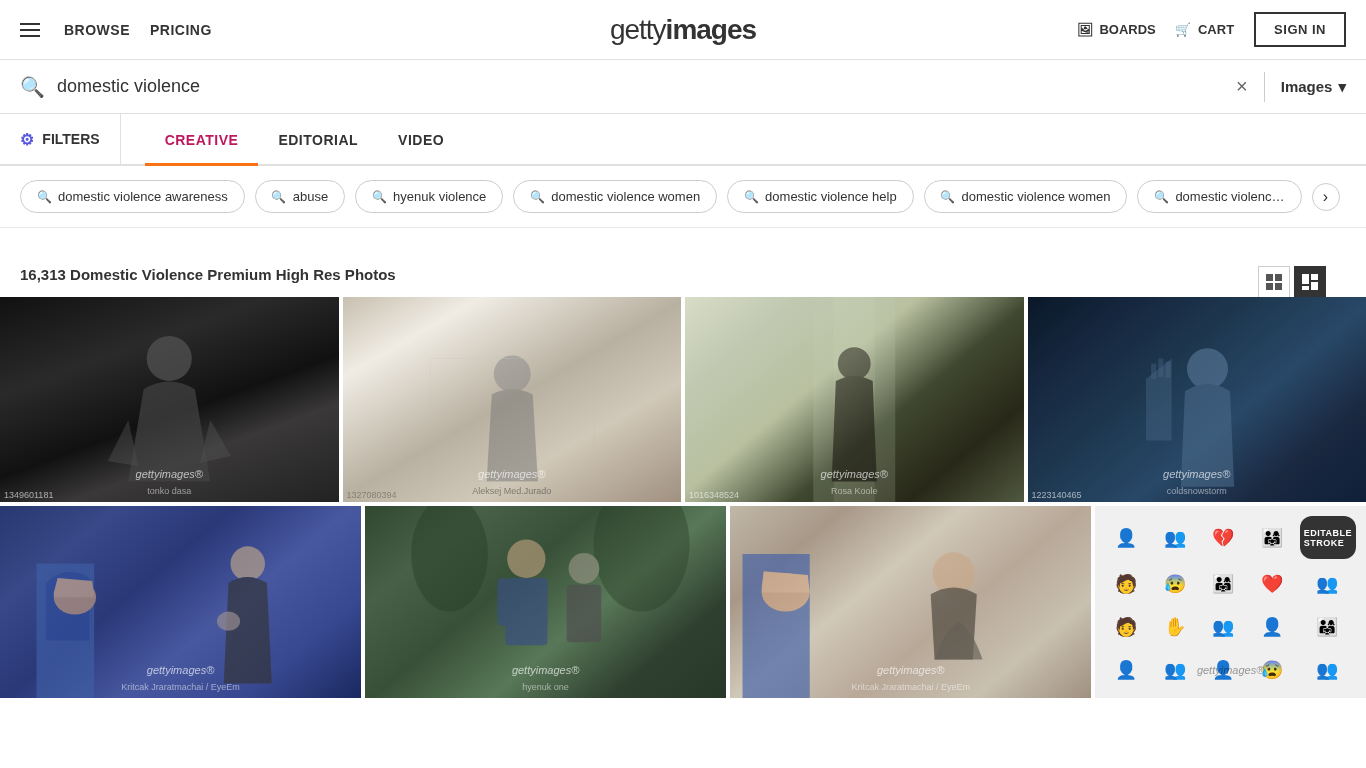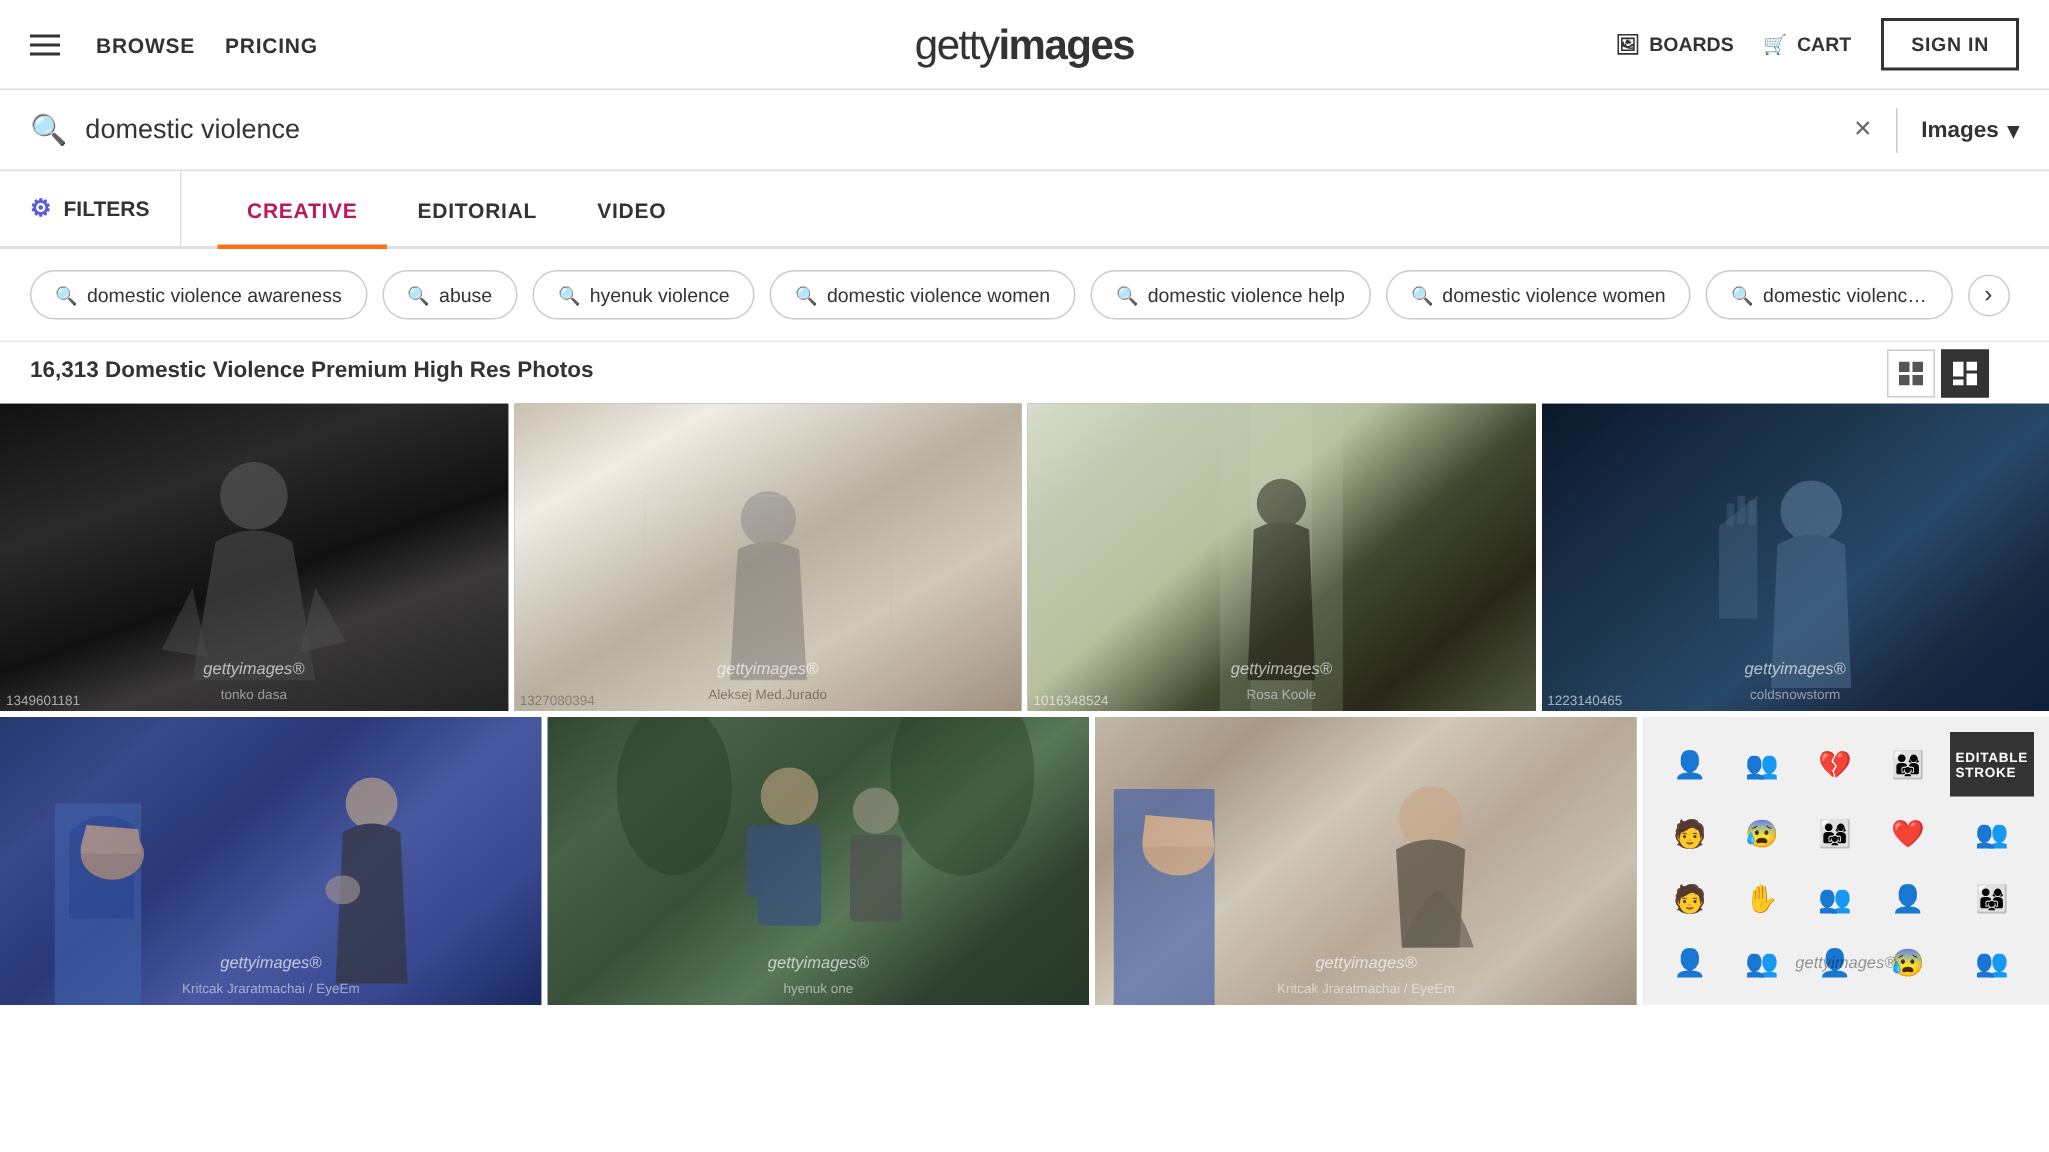--- a/index.html
+++ b/index.html
@@ -261,21 +261,21 @@
       background: #fff;
     }
     .view-btn.active {
       background: #333;
       color: #fff;
       border-color: #333;
     }
     .result-header {
       position: relative;
       display: flex;
-      align-items: center;
+      margin-top: 28px;
     }
 
     
     .image-grid {
       display: grid;
       grid-template-columns: repeat(4, 1fr);
       gap: 4px;
       padding: 4px 0 0;
     }
     .image-cell {
@@ -560,21 +560,21 @@
         <div class="contributor">Kritcak Jraratmachai / EyeEm</div>
       </div>
     </div>
 
     <div class="image-cell" style="height:192px;background:#f0f0f0;position:relative;">
       <div style="padding:10px;display:grid;grid-template-columns:repeat(5,1fr);gap:6px;height:100%;">
         <div style="display:flex;align-items:center;justify-content:center;font-size:18px;color:#555;">👤</div>
         <div style="display:flex;align-items:center;justify-content:center;font-size:18px;color:#555;">👥</div>
         <div style="display:flex;align-items:center;justify-content:center;font-size:18px;color:#555;">💔</div>
         <div style="display:flex;align-items:center;justify-content:center;font-size:18px;color:#555;">👨‍👩‍👧</div>
-        <div style="display:flex;align-items:center;justify-content:center;font-size:18px;color:#555;background:#333;color:#fff;font-size:9px;font-weight:700;letter-spacing:0.5px;padding:4px;">EDITABLE<br>STROKE</div>
+        <div style="display:flex;align-items:center;justify-content:center;font-size:18px;color:#555;background:#333;color:#fff;font-size:9px;font-weight:700;letter-spacing:0.5px;padding:4px;border-radius:12px;">EDITABLE<br>STROKE</div>
         <div style="display:flex;align-items:center;justify-content:center;font-size:18px;color:#555;">🧑</div>
         <div style="display:flex;align-items:center;justify-content:center;font-size:18px;color:#555;">😰</div>
         <div style="display:flex;align-items:center;justify-content:center;font-size:18px;color:#555;">👨‍👩‍👧</div>
         <div style="display:flex;align-items:center;justify-content:center;font-size:18px;color:#555;">❤️</div>
         <div style="display:flex;align-items:center;justify-content:center;font-size:18px;color:#555;">👥</div>
         <div style="display:flex;align-items:center;justify-content:center;font-size:18px;color:#555;">🧑</div>
         <div style="display:flex;align-items:center;justify-content:center;font-size:18px;color:#555;">✋</div>
         <div style="display:flex;align-items:center;justify-content:center;font-size:18px;color:#555;">👥</div>
         <div style="display:flex;align-items:center;justify-content:center;font-size:18px;color:#555;">👤</div>
         <div style="display:flex;align-items:center;justify-content:center;font-size:18px;color:#555;">👨‍👩‍👧</div>

